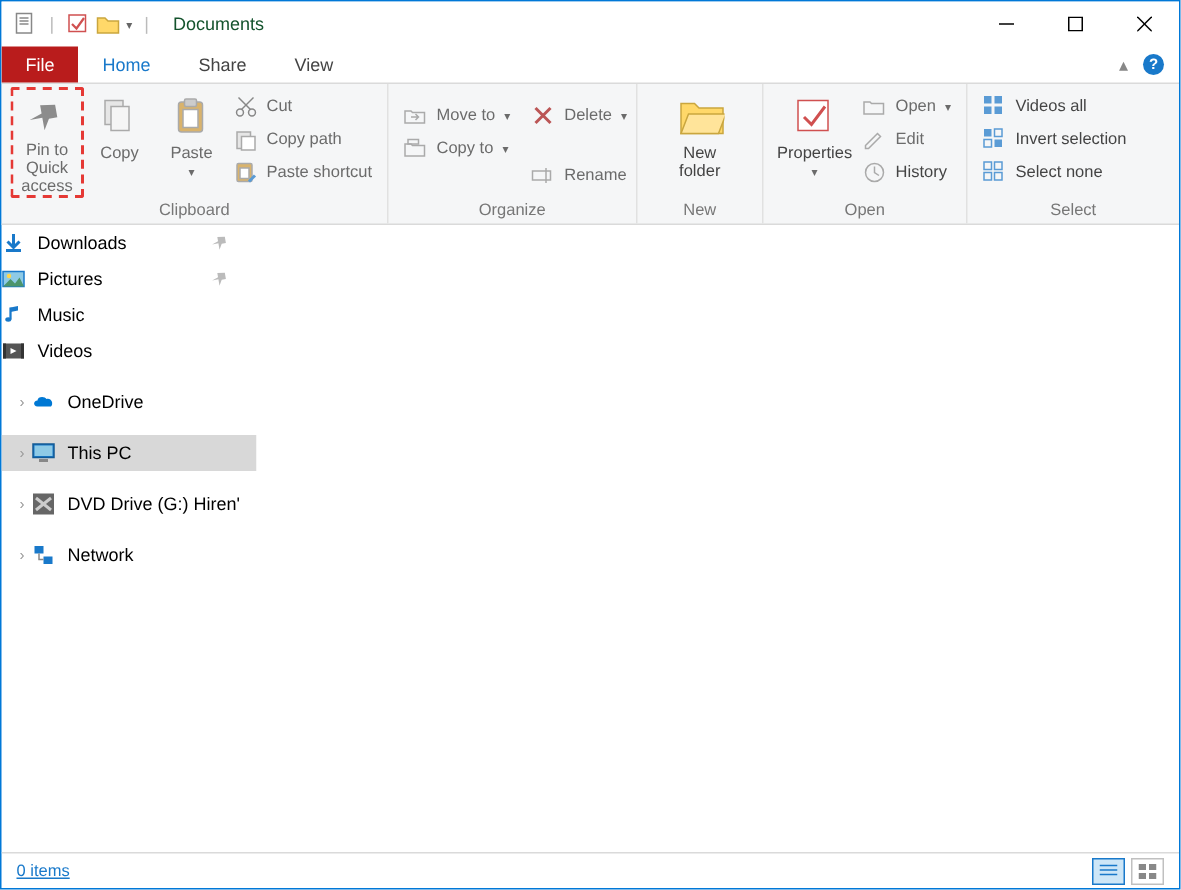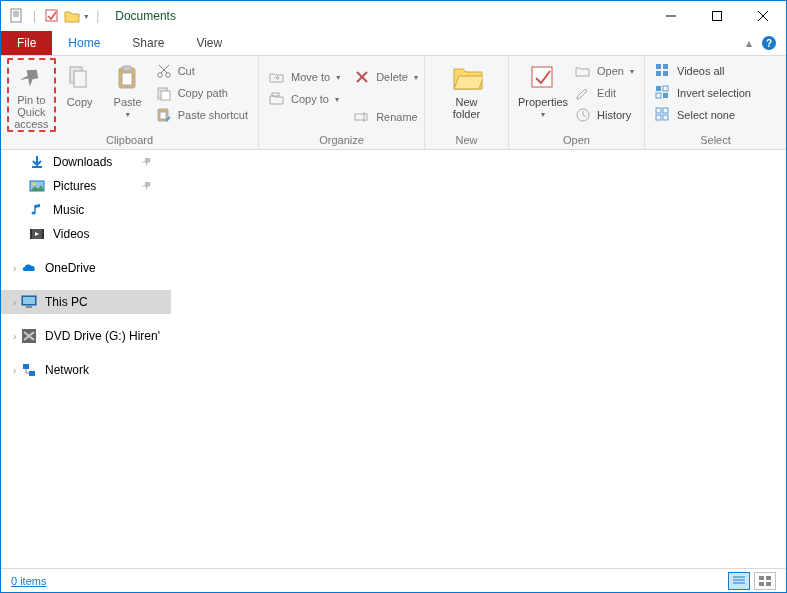--- a/index.html
+++ b/index.html
@@ -23,21 +23,21 @@
 .group-label { text-align: center; font-size: 11px; color: #777; padding-bottom: 3px; }
 .big-btn { display: flex; flex-direction: column; align-items: center; justify-content: flex-start; padding: 4px 4px; text-align: center; color: #6b6b6b; font-size: 11px; line-height: 12px; min-width: 48px; }
 .big-btn .ico { width: 32px; height: 32px; display: flex; align-items: center; justify-content: center; margin-bottom: 2px; }
 .big-btn .caret { font-size: 8px; margin-top: 1px; }
 .small-col { display: flex; flex-direction: column; gap: 4px; padding-top: 4px; }
 .small-btn { display: flex; align-items: center; gap: 6px; color: #6b6b6b; font-size: 11px; padding: 1px 4px; white-space: nowrap; }
 .small-btn .ico { width: 16px; height: 16px; display: inline-flex; align-items: center; justify-content: center; }
 .highlight-dash { border: 2px dashed #e53935; border-radius: 2px; }
 .content { flex: 1; display: flex; overflow: hidden; }
 .nav { width: 170px; overflow: hidden; }
-.nav-item { display: flex; align-items: center; height: 24px; padding-left: 28px; gap: 8px; font-size: 12px; color: #000; position: relative; }
+.nav-item { display: flex; align-items: center; height: 24px; gap: 8px; font-size: 12px; color: #000; position: relative; }
 .nav-item.selected { background: #d8d8d8; }
 .nav-item .pin { position: absolute; right: 18px; }
 .nav-item .chev { position: absolute; left: 12px; color: #9a9a9a; font-size: 10px; }
 .nav-gap { height: 10px; }
 .main { flex: 1; background: #fff; }
 .status { height: 24px; border-top: 1px solid #dadada; display: flex; align-items: center; padding: 0 10px; font-size: 11px; color: #1979ca; text-decoration: underline; }
 .status-right { margin-left: auto; display: flex; gap: 4px; }
 .view-btn { width: 22px; height: 18px; border: 1px solid #c0c0c0; display: flex; align-items: center; justify-content: center; }
 .view-btn.active { background: #cde6f7; border-color: #1979ca; }
 svg { display: block; }

